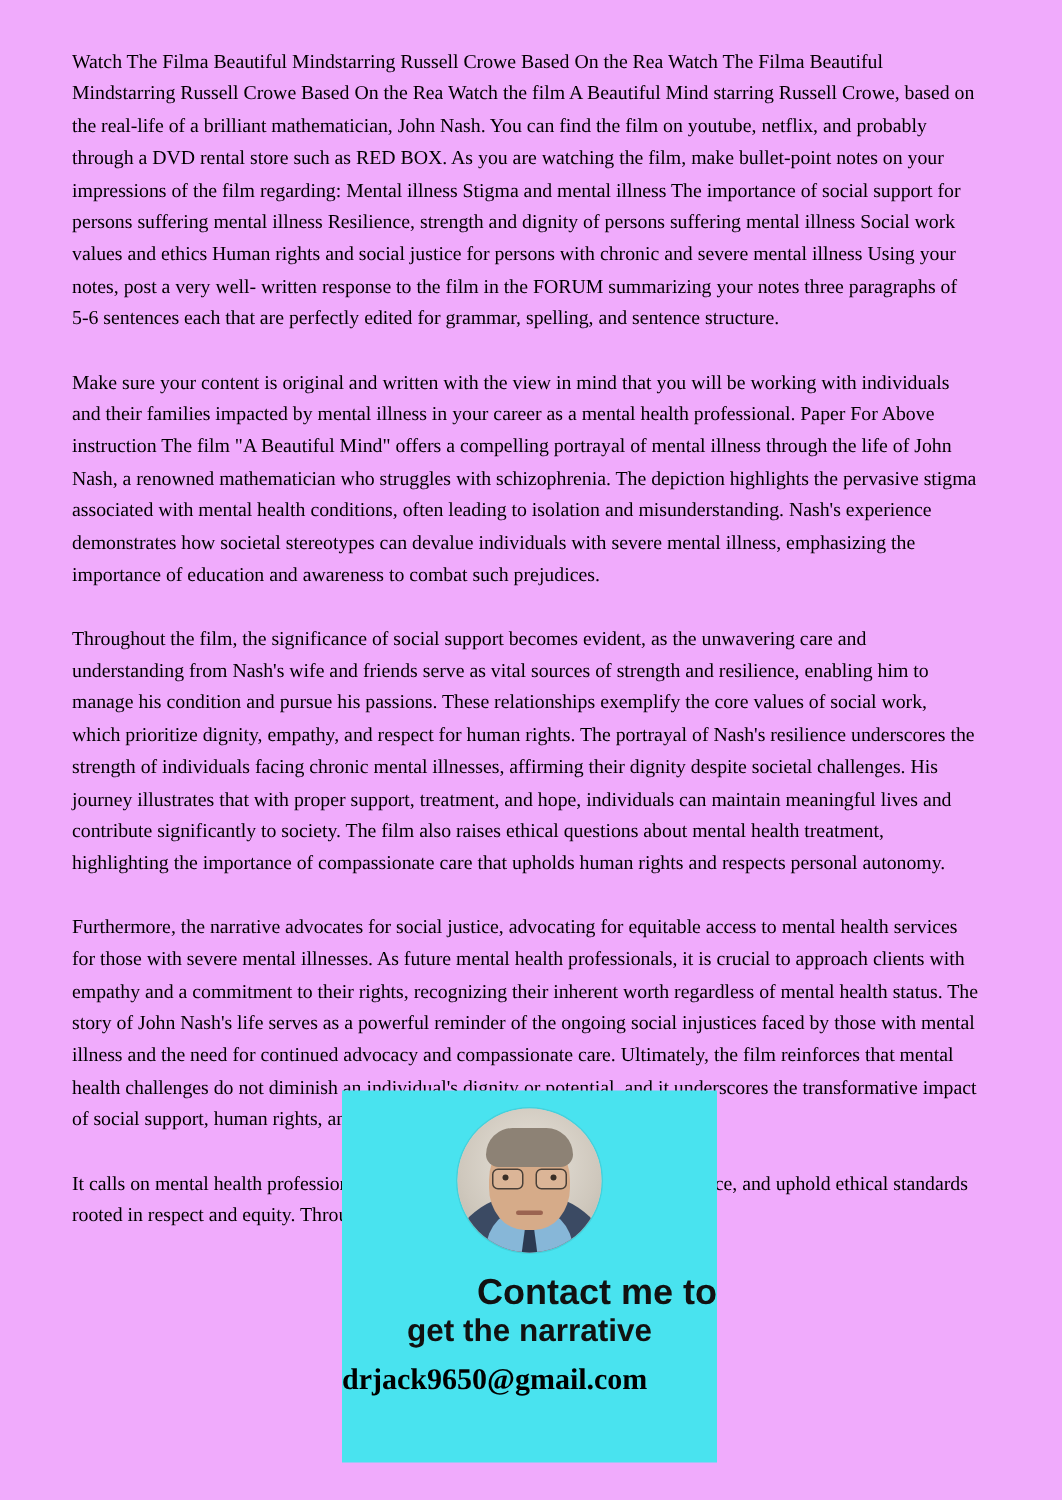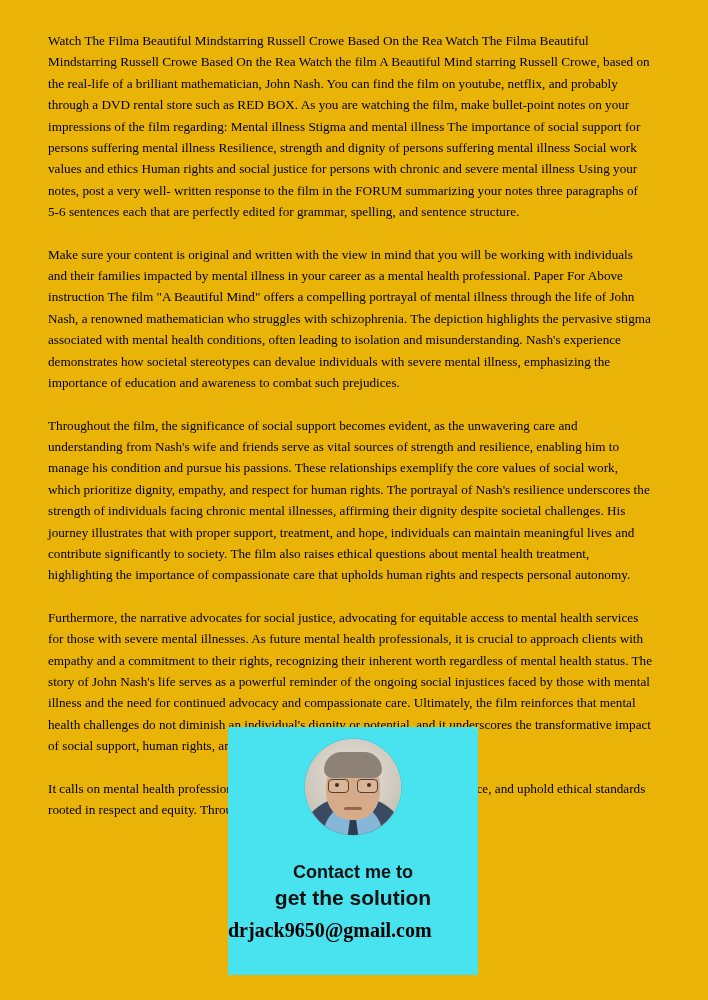--- a/index.html
+++ b/index.html
@@ -13,21 +13,21 @@
     font-family: "Liberation Serif", serif;
     position: relative;
     overflow: hidden;
   }
   .page {
     position: absolute;
     left: 0;
     top: 0;
     width: 708px;
     height: 1000px;
-    background: #eab308;
+    background: #f0abfc;
   }
   .doc-body {
     position: absolute;
     left: 48px;
     top: 30px;
     width: 604px;
   }
   .para {
     font-size: 13.2px;
     line-height: 21.4px;
@@ -170,23 +170,24 @@
     border-radius: 3px;
     background: #9b6350;
   }
   .overlay-line {
     color: #111111;
     font-weight: bold;
     text-align: center;
     width: 100%;
   }
   .overlay-line.l1 {
-    font-size: 18px;
-    margin-top: 24px;
+    font-size: 24px;
+    margin-top: 14px;
     line-height: 26px;
+    text-align: right;
   }
   .overlay-line.l2 {
     font-size: 21px;
     line-height: 26px;
   }
   .overlay-email {
     margin-top: 8px;
     font-family: "Liberation Serif", serif;
     font-size: 20px;
     font-weight: bold;
@@ -216,17 +217,17 @@
       <div class="av-tie"></div>
       <div class="av-neck"></div>
       <div class="av-face"></div>
       <div class="av-hair"></div>
       <div class="av-glasses"></div>
       <div class="av-eye l"></div>
       <div class="av-eye r"></div>
       <div class="av-mouth"></div>
     </div>
     <div class="overlay-line l1">Contact me to</div>
-    <div class="overlay-line l2">get the solution</div>
+    <div class="overlay-line l2">get the narrative</div>
     <div class="overlay-email">drjack9650@gmail.com</div>
   </div>
 
 </div>
 
 </body></html>

